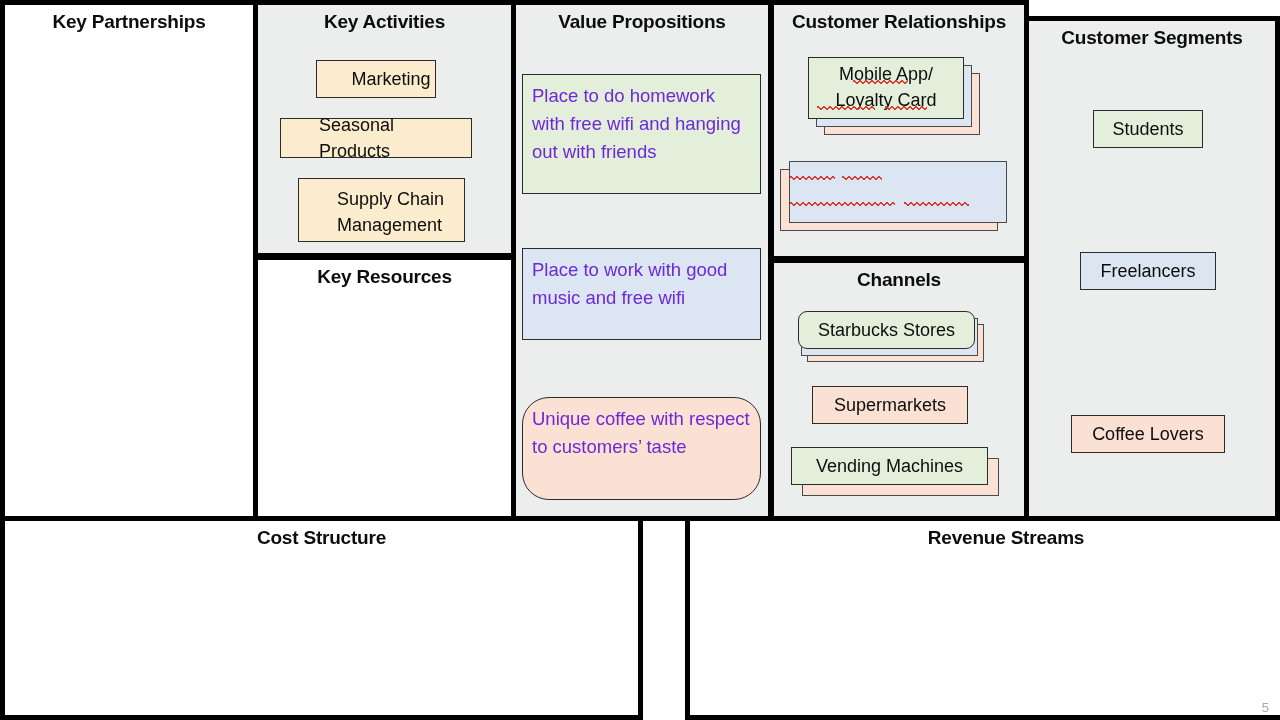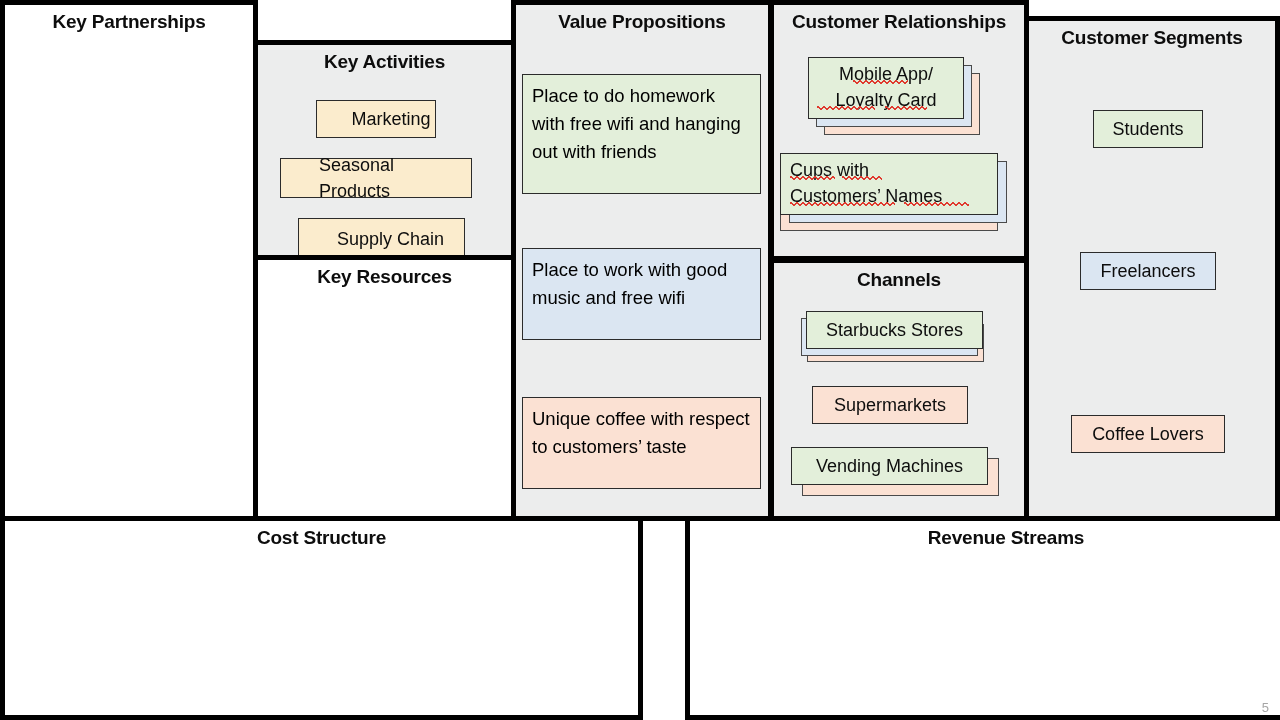--- a/index.html
+++ b/index.html
@@ -79,21 +79,21 @@
     background-position: 0 0, 3px 0;
     pointer-events: none;
   }
 
   
   .vp {
     position: absolute;
     border: 1.5px solid #2b2b2b;
     font-size: 18.5px;
     line-height: 28px;
-    color: #000000;
+    color: #6d28d9;
     padding: 7px 9px;
   }
 
   
   #page-number {
     position: absolute;
     right: 11px;
     bottom: 5px;
     font-size: 13px;
     color: #a6a6a6;
@@ -101,21 +101,21 @@
 </style>
 </head>
 <body>
 
 <div id="canvas">
 
   <div class="block" style="left:0px; top:0px; width:258px; height:521px;">
     <div class="block-title">Key Partnerships</div>
   </div>
 
-  <div class="block gray" style="left:253px; top:0px; width:263px; height:258px;margin-top:40px;">
+  <div class="block gray" style="left:253px; top:0px; width:263px; height:258px;">
     <div class="block-title">Key Activities</div>
 
     <div class="card cream" style="left:58px; top:55px; width:120px; height:38px;
          display:flex; align-items:center; justify-content:center;">Marketing</div>
 
     <div class="card cream" style="left:22px; top:113px; width:192px; height:40px;
          display:flex; align-items:center; justify-content:center;">Seasonal Products</div>
 
     <div class="card cream" style="left:40px; top:173px; width:167px; height:64px;
          padding-top:7px;">Supply Chain
@@ -126,56 +126,54 @@
     <div class="block-title">Key Resources</div>
   </div>
 
   <div class="block gray" style="left:511px; top:0px; width:262px; height:521px;">
     <div class="block-title">Value Propositions</div>
 
     <div class="vp green" style="left:6px; top:69px; width:239px; height:120px; background:#e3efda;">Place to do homework with free wifi and hanging out with friends</div>
 
     <div class="vp blue" style="left:6px; top:243px; width:239px; height:92px; background:#dbe6f2;">Place to work with good music and free wifi</div>
 
-    <div class="vp peach" style="left:6px; top:392px; width:239px; height:92px; background:#fbe1d3;">Unique coffee with respect to customers’ taste</div>
+    <div class="vp peach" style="left:6px; top:392px; width:239px; height:103px; background:#fbe1d3;border-radius:27px;">Unique coffee with respect to customers’ taste</div>
   </div>
 
   <div class="block gray" style="left:769px; top:0px; width:260px; height:261px;">
     <div class="block-title">Customer Relationships</div>
 
     <div class="stack" style="left:34px; top:52px; width:175px; height:78px;text-align:center;">
       <div class="layer peach" style="left:16px; top:16px; width:156px; height:62px;"></div>
       <div class="layer blue" style="left:8px; top:8px; width:156px; height:62px;"></div>
       <div class="card green" style="left:0px; top:0px; width:156px; height:62px; padding:3px 8px;">Mobile App/
 Loyalty Card</div>
       <div class="squig" style="left:45px; top:23px; width:55px;"></div>
       <div class="squig" style="left:9px; top:49px; width:58px;"></div>
       <div class="squig" style="left:77px; top:49px; width:42px;"></div>
     </div>
 
     <div class="stack" style="left:6px; top:148px; width:240px; height:92px;">
       <div class="layer peach" style="left:0px; top:16px; width:218px; height:62px;"></div>
       <div class="layer blue" style="left:9px; top:8px; width:218px; height:62px;"></div>
-      <div class="card green" style="left:0px; top:0px; width:218px; height:62px; padding:3px 9px;">Cups with
-Customers’ Names</div>
       <div class="squig" style="left:10px; top:23px; width:45px;"></div>
       <div class="squig" style="left:62px; top:23px; width:40px;"></div>
       <div class="squig" style="left:10px; top:49px; width:105px;"></div>
       <div class="squig" style="left:124px; top:49px; width:65px;"></div>
     </div>
   </div>
 
   <div class="block gray" style="left:769px; top:258px; width:260px; height:263px;">
     <div class="block-title">Channels</div>
 
     <div class="stack" style="left:20px; top:48px; width:216px; height:58px;">
       <div class="layer peach" style="left:13px; top:13px; width:177px; height:38px;"></div>
       <div class="layer blue" style="left:7px; top:7px; width:177px; height:38px;"></div>
-      <div class="card green" style="left:12px; top:0px; width:177px; height:38px;
-           display:flex; align-items:center; justify-content:center;">Starbucks Stores</div>
+      <div class="card green" style="left:4px; top:0px; width:177px; height:38px;
+           display:flex; align-items:center; justify-content:center;border-radius:9px;">Starbucks Stores</div>
     </div>
 
     <div class="card peach" style="left:38px; top:123px; width:156px; height:38px;
          display:flex; align-items:center; justify-content:center;">Supermarkets</div>
 
     <div class="stack" style="left:17px; top:184px; width:220px; height:50px;">
       <div class="layer peach" style="left:11px; top:11px; width:197px; height:38px;"></div>
       <div class="card green" style="left:0px; top:0px; width:197px; height:38px;
            display:flex; align-items:center; justify-content:center;">Vending Machines</div>
     </div>

